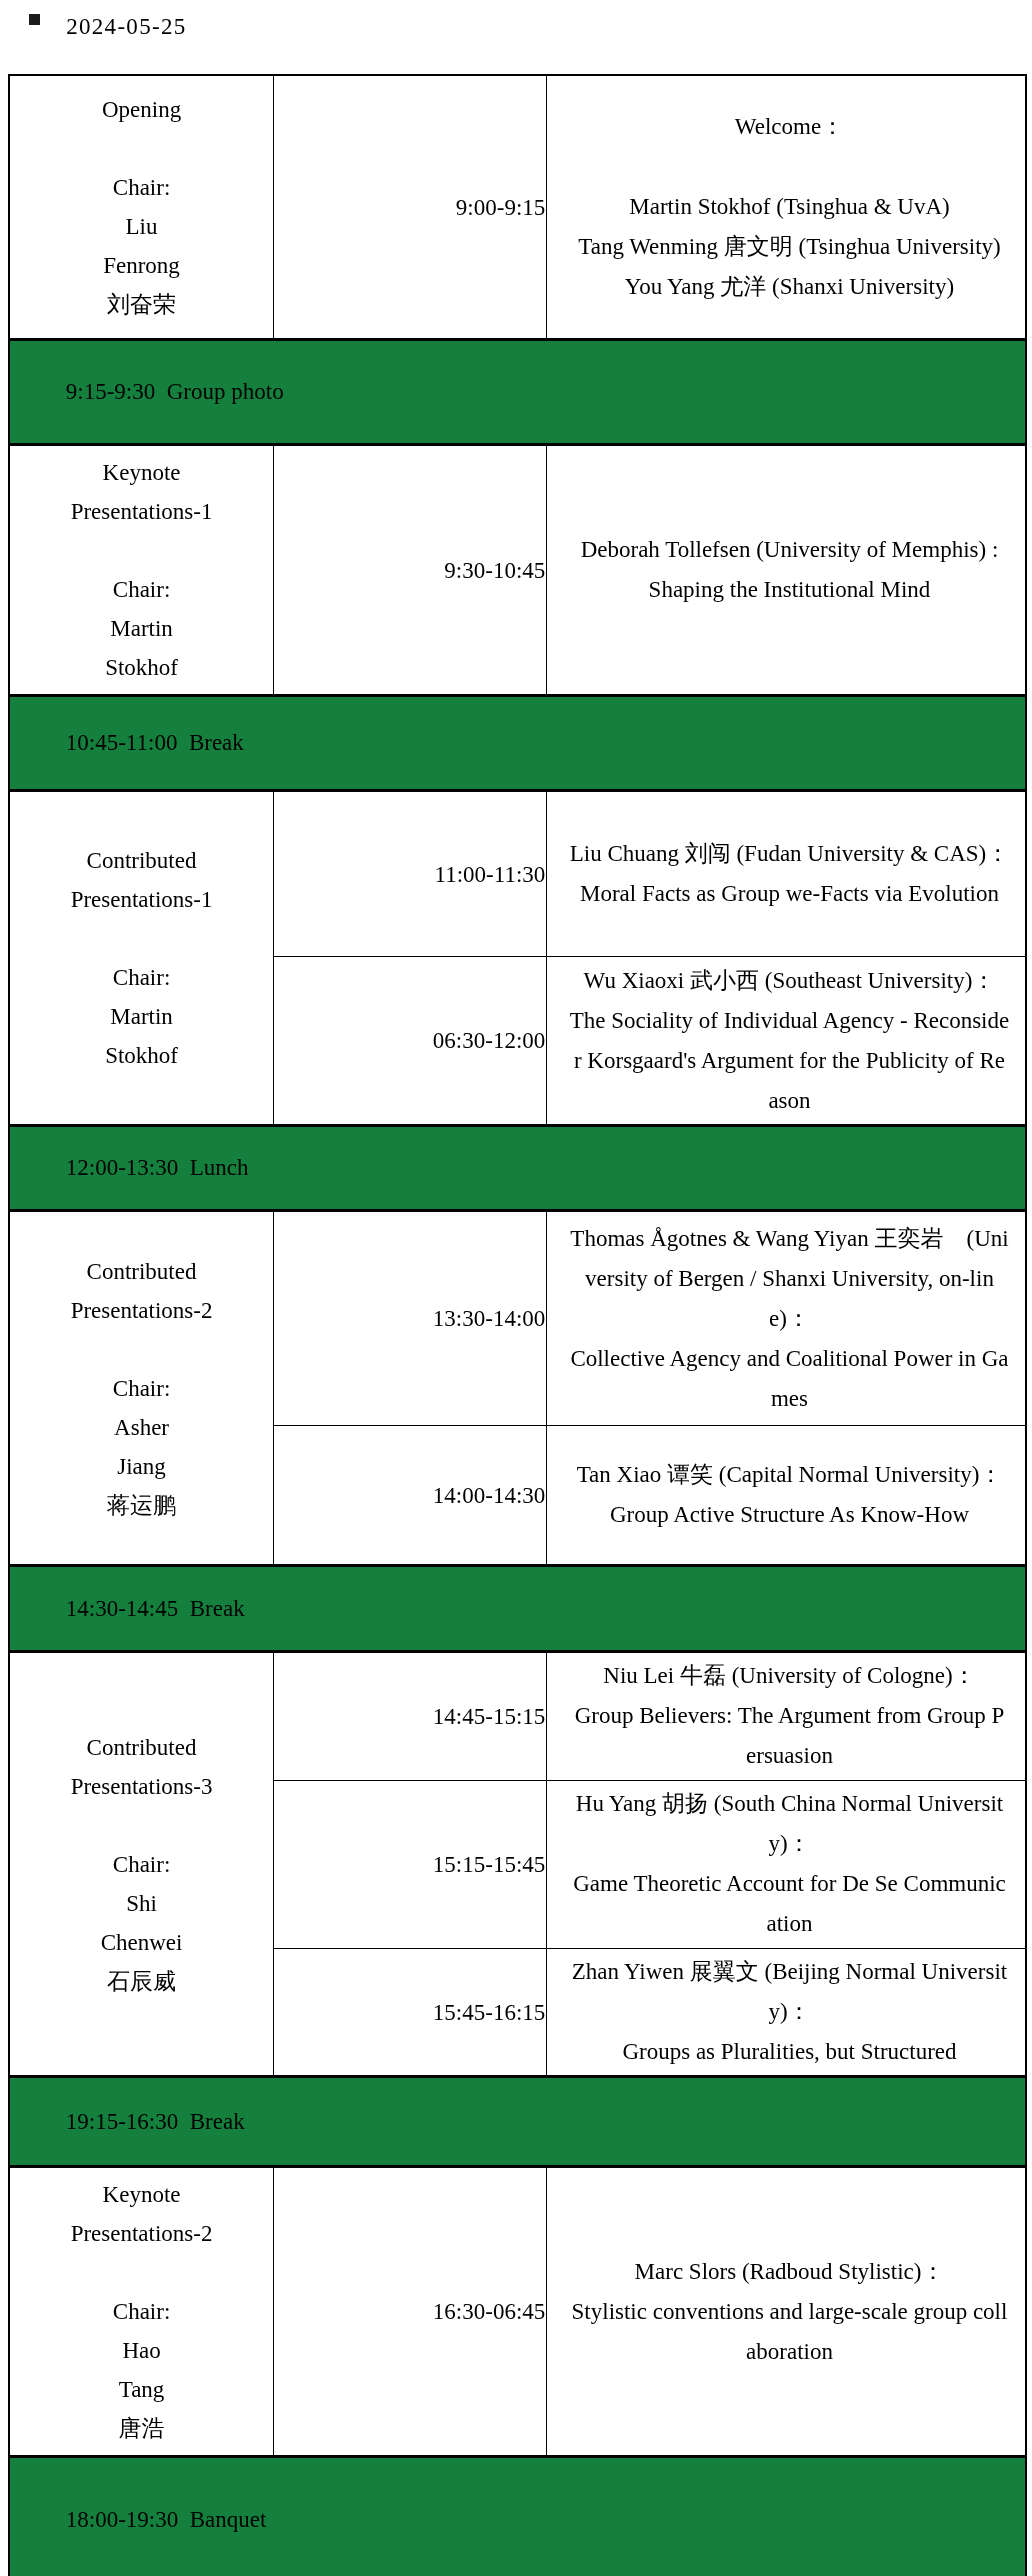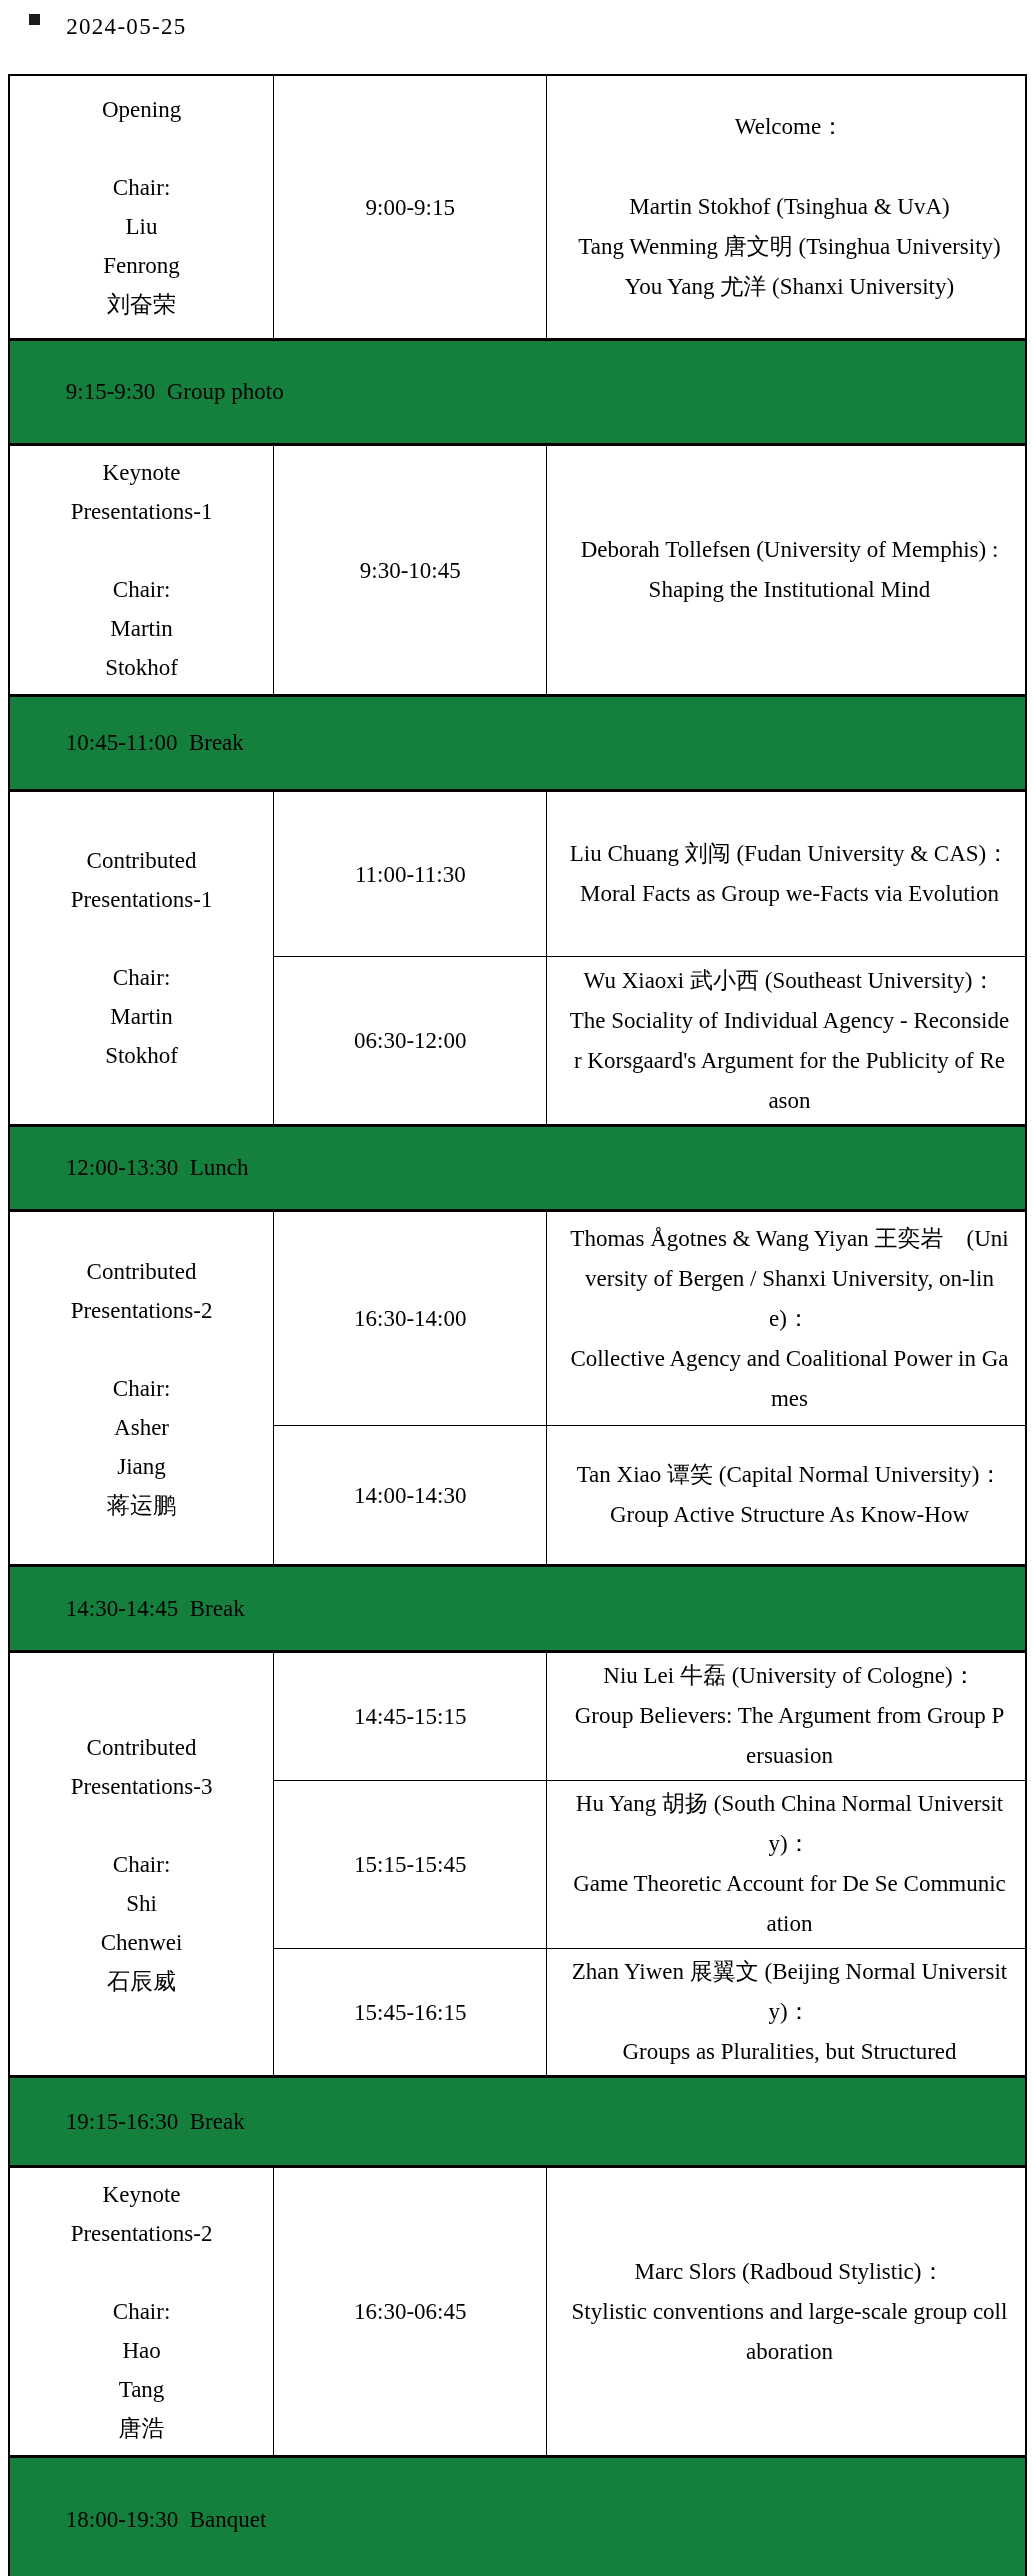--- a/index.html
+++ b/index.html
@@ -46,21 +46,21 @@
     font-size: 23px;
     overflow: hidden;
   }
   td.session {
     text-align: center;
     white-space: pre-line;
     line-height: 39px;
     padding: 6.9px 5.2px;
   }
   td.time {
-    text-align: center;
+    text-align: right;
     line-height: 39px;
     white-space: pre;
   }
   td.content {
     text-align: center;
     white-space: pre-wrap;
     word-break: break-all;
     line-height: 40px;
     padding: 3.4px 15.5px 3.4px 22.4px;
   }
@@ -145,21 +145,21 @@
     </tr>
 
     <tr style="height:215px">
       <td class="session" rowspan="2">Contributed
 Presentations-2
 
 Chair:
 Asher
 Jiang
 蒋运鹏</td>
-      <td class="time">16:30-14:00</td>
+      <td class="time">13:30-14:00</td>
       <td class="content">Thomas Ågotnes &amp; Wang Yiyan 王奕岩　(University of Bergen / Shanxi University, on-line)：
 Collective Agency and Coalitional Power in Games</td>
     </tr>
     <tr style="height:140px">
       <td class="time">14:00-14:30</td>
       <td class="content">Tan Xiao 谭笑 (Capital Normal University)：
 Group Active Structure As Know-How</td>
     </tr>
 
     <tr class="shade" style="height:86px">

